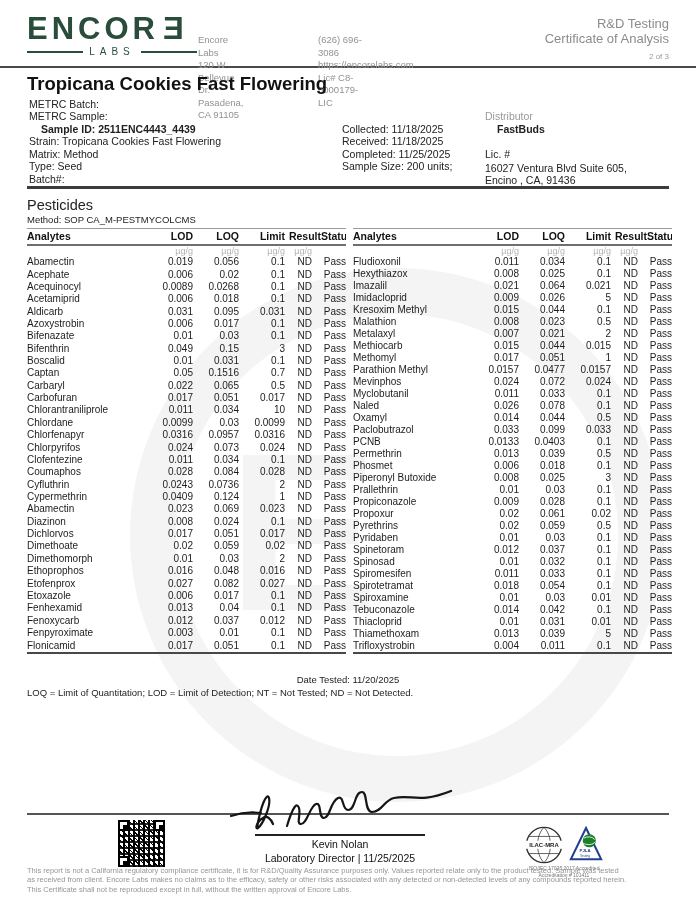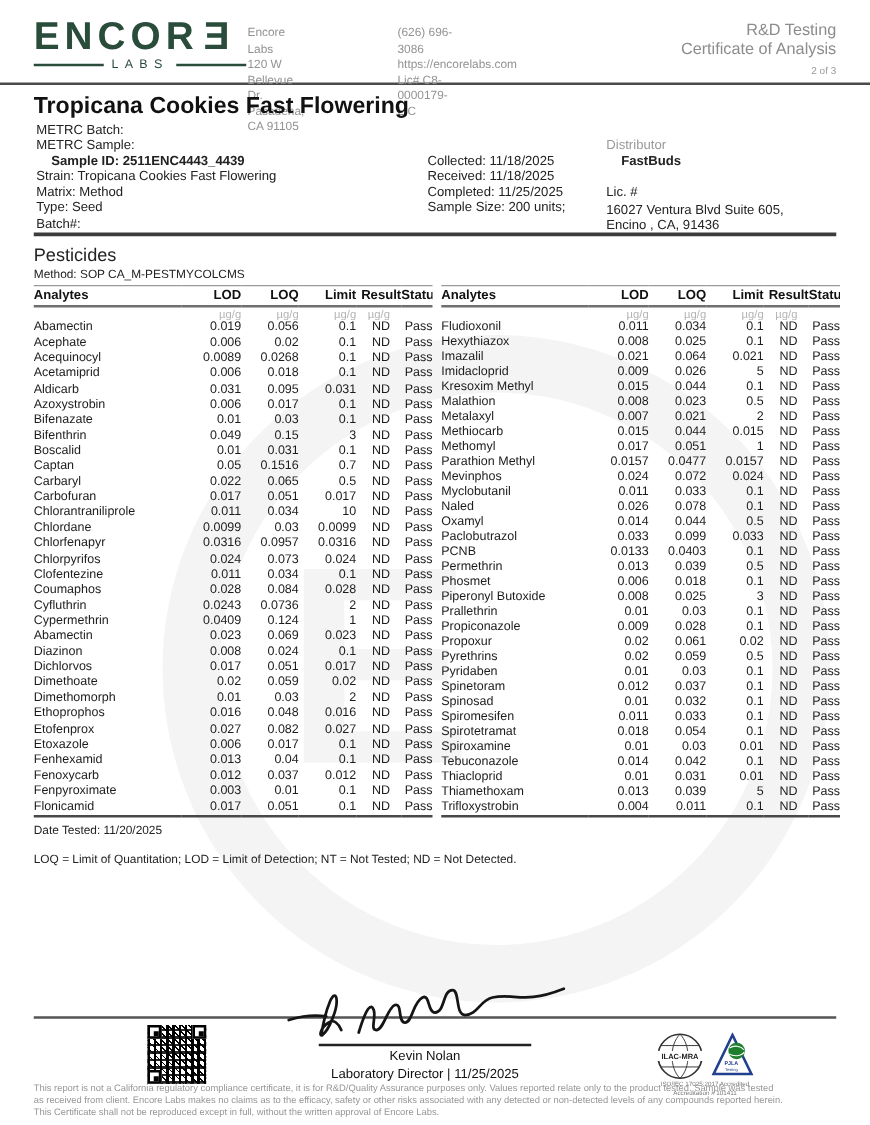--- a/index.html
+++ b/index.html
@@ -17,21 +17,21 @@
 
   
   .header { position:absolute; left:0; top:0; width:696px; height:68px;
             border-bottom:2px solid #4a4a4a; }
   .logo { position:absolute; left:27px; top:13px; width:170px; color:#2a4c3b; }
   .logo-word { font-size:31px; font-weight:bold; letter-spacing:4px; line-height:32px; white-space:nowrap; }
   .logo-word .flip { display:inline-block; transform:scaleX(-1); }
   .logo-sub { display:flex; align-items:center; gap:6px; margin-top:1px; }
   .logo-sub .bar { flex:1; height:2px; background:#2a4c3b; }
   .logo-sub .labs { font-size:10px; font-weight:normal; letter-spacing:5px; }
-  .contact { position:absolute; top:21px; font-size:9.5px; line-height:12.5px; color:#929292; }
+  .contact { position:absolute; top:34px; font-size:9.5px; line-height:12.5px; color:#929292; }
   .contact.c1 { left:198px; }
   .contact.c2 { left:318px; }
   .hdr-right { position:absolute; right:27px; top:16px; text-align:right; color:#8c8c8c; }
   .hdr-right .l1 { font-size:13px; line-height:15px; }
   .hdr-right .l3 { font-size:8px; margin-top:6px; color:#9a9a9a; }
 
   
   .doc-title { position:absolute; left:27px; top:73px; font-size:18.5px; font-weight:bold; color:#111; }
   .sample-info { position:absolute; left:27px; top:98px; width:642px; height:86px;
                  font-size:10.5px; line-height:12.4px; color:#222; }
@@ -55,22 +55,22 @@
                   border-top:1px solid #9a9a9a; border-bottom:2px solid #6f6f6f;
                   padding:1px 0 2px 0; }
   thead .hdr th.c0 { text-align:left; }
   thead .units td { color:#b5b5b5; font-size:9px; text-align:right; height:11px; }
   tbody td { height:12px; line-height:12px; text-align:right; color:#1c1c1c; }
   tbody td.c0 { text-align:left; }
   tbody tr:last-child td { border-bottom:2px solid #484848; }
   .c0 { width:118px; } .c1 { width:48px; } .c2 { width:46px; } .c3 { width:46px; }
   .c4 { width:36px; } .c5 { width:25px; }
   td.c4, thead .units td.c4 { padding-right:9px; }
-  .date-tested { font-size:9.5px; margin-top:5px; color:#222; }
-  .legend { font-size:9.5px; margin-top:12px; color:#222; }
+  .date-tested { font-size:9.5px; margin-top:20px; color:#222;text-align:center; }
+  .legend { font-size:9.5px; margin-top:2px; color:#222; }
 
   
   .foot-rule { position:absolute; left:27px; top:813px; width:642px; height:2px; background:#555; }
   .qr { position:absolute; left:118px; top:820px; width:47px; height:47px; background:
         repeating-linear-gradient(0deg, rgba(0,0,0,.85) 0 2px, transparent 2px 6px),
         repeating-linear-gradient(90deg, #000 0 2px, transparent 2px 5px),
         repeating-linear-gradient(45deg, #000 0 1px, #fff 1px 4px); }
   .qr .finder { position:absolute; width:11px; height:11px; background:#fff; border:2px solid #000;
                 box-shadow: inset 0 0 0 2px #fff; }
   .qr .finder::after { content:""; position:absolute; left:2.5px; top:2.5px; width:4px; height:4px; background:#000; }

